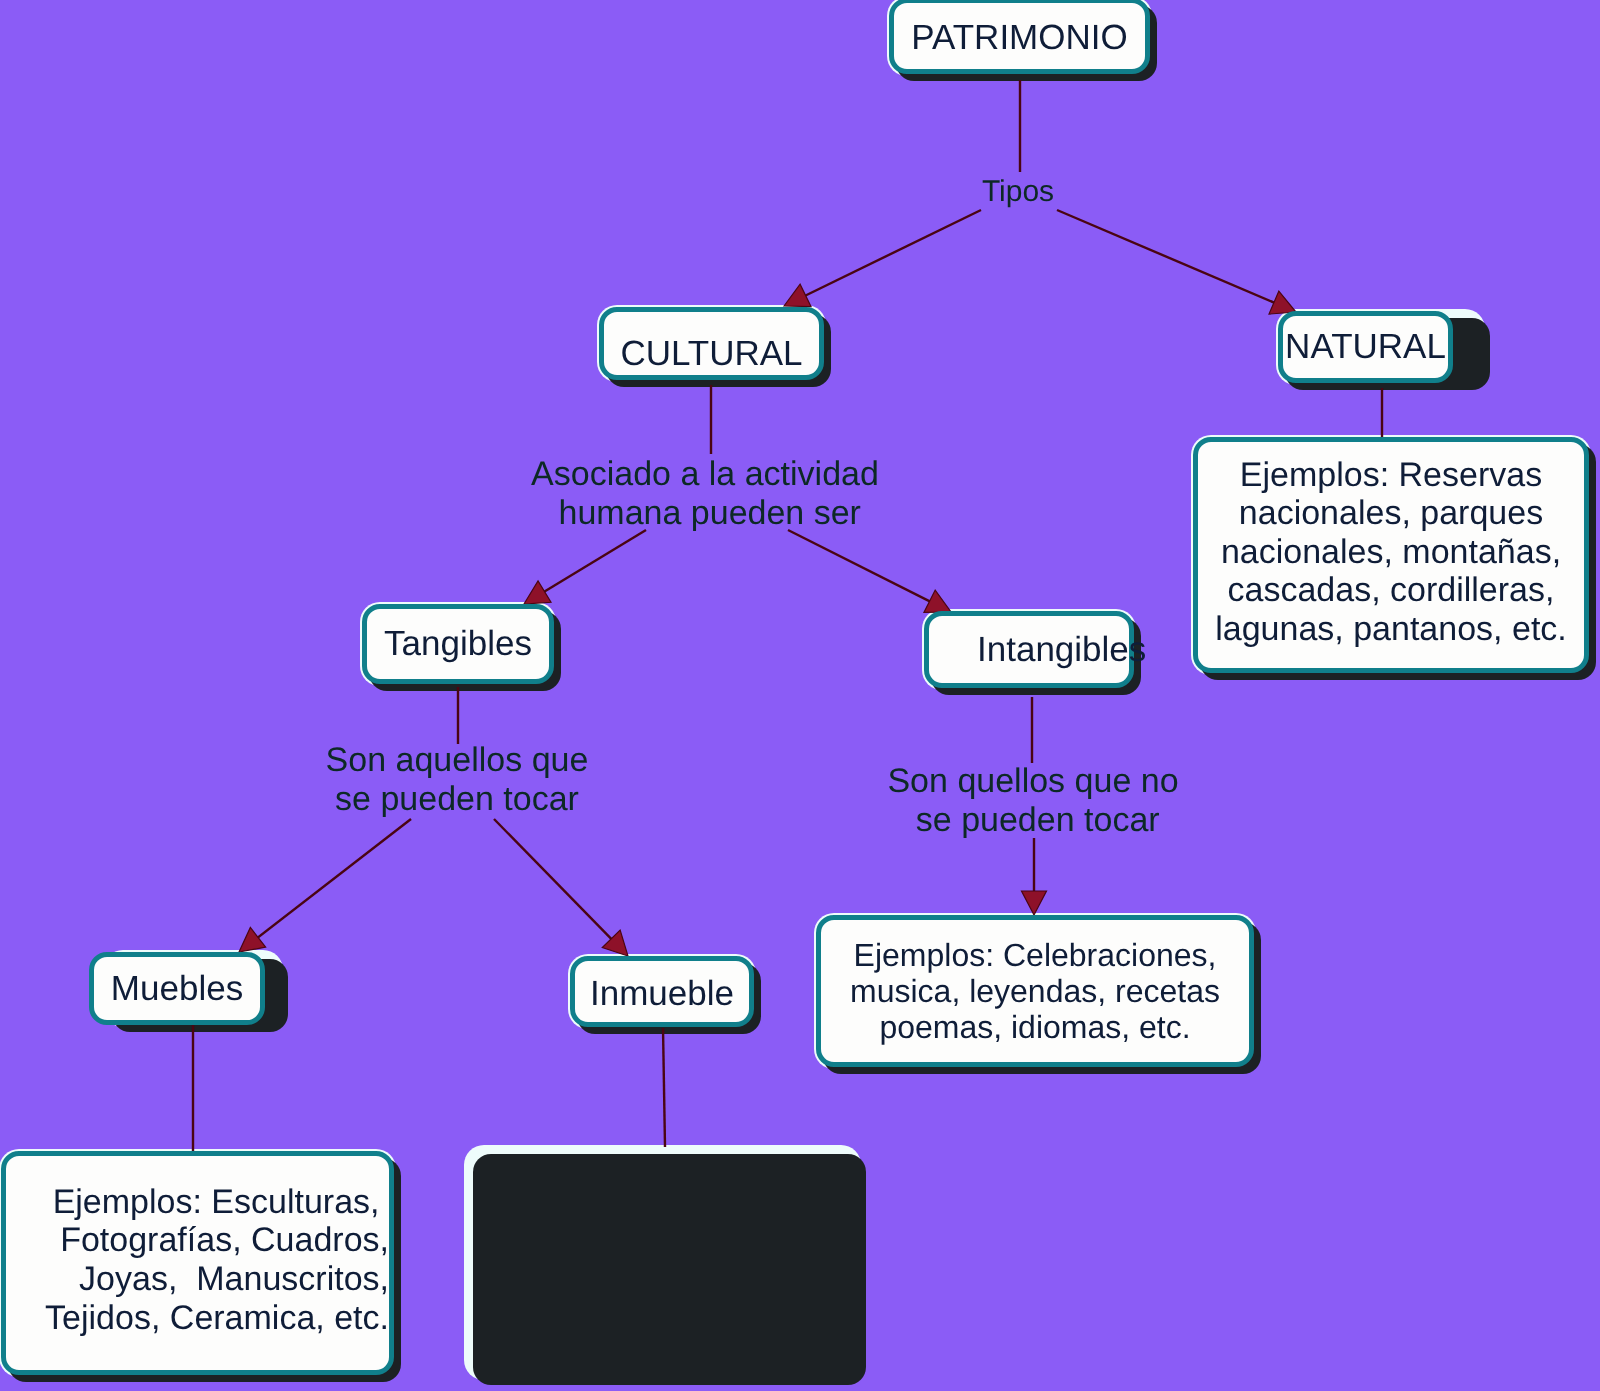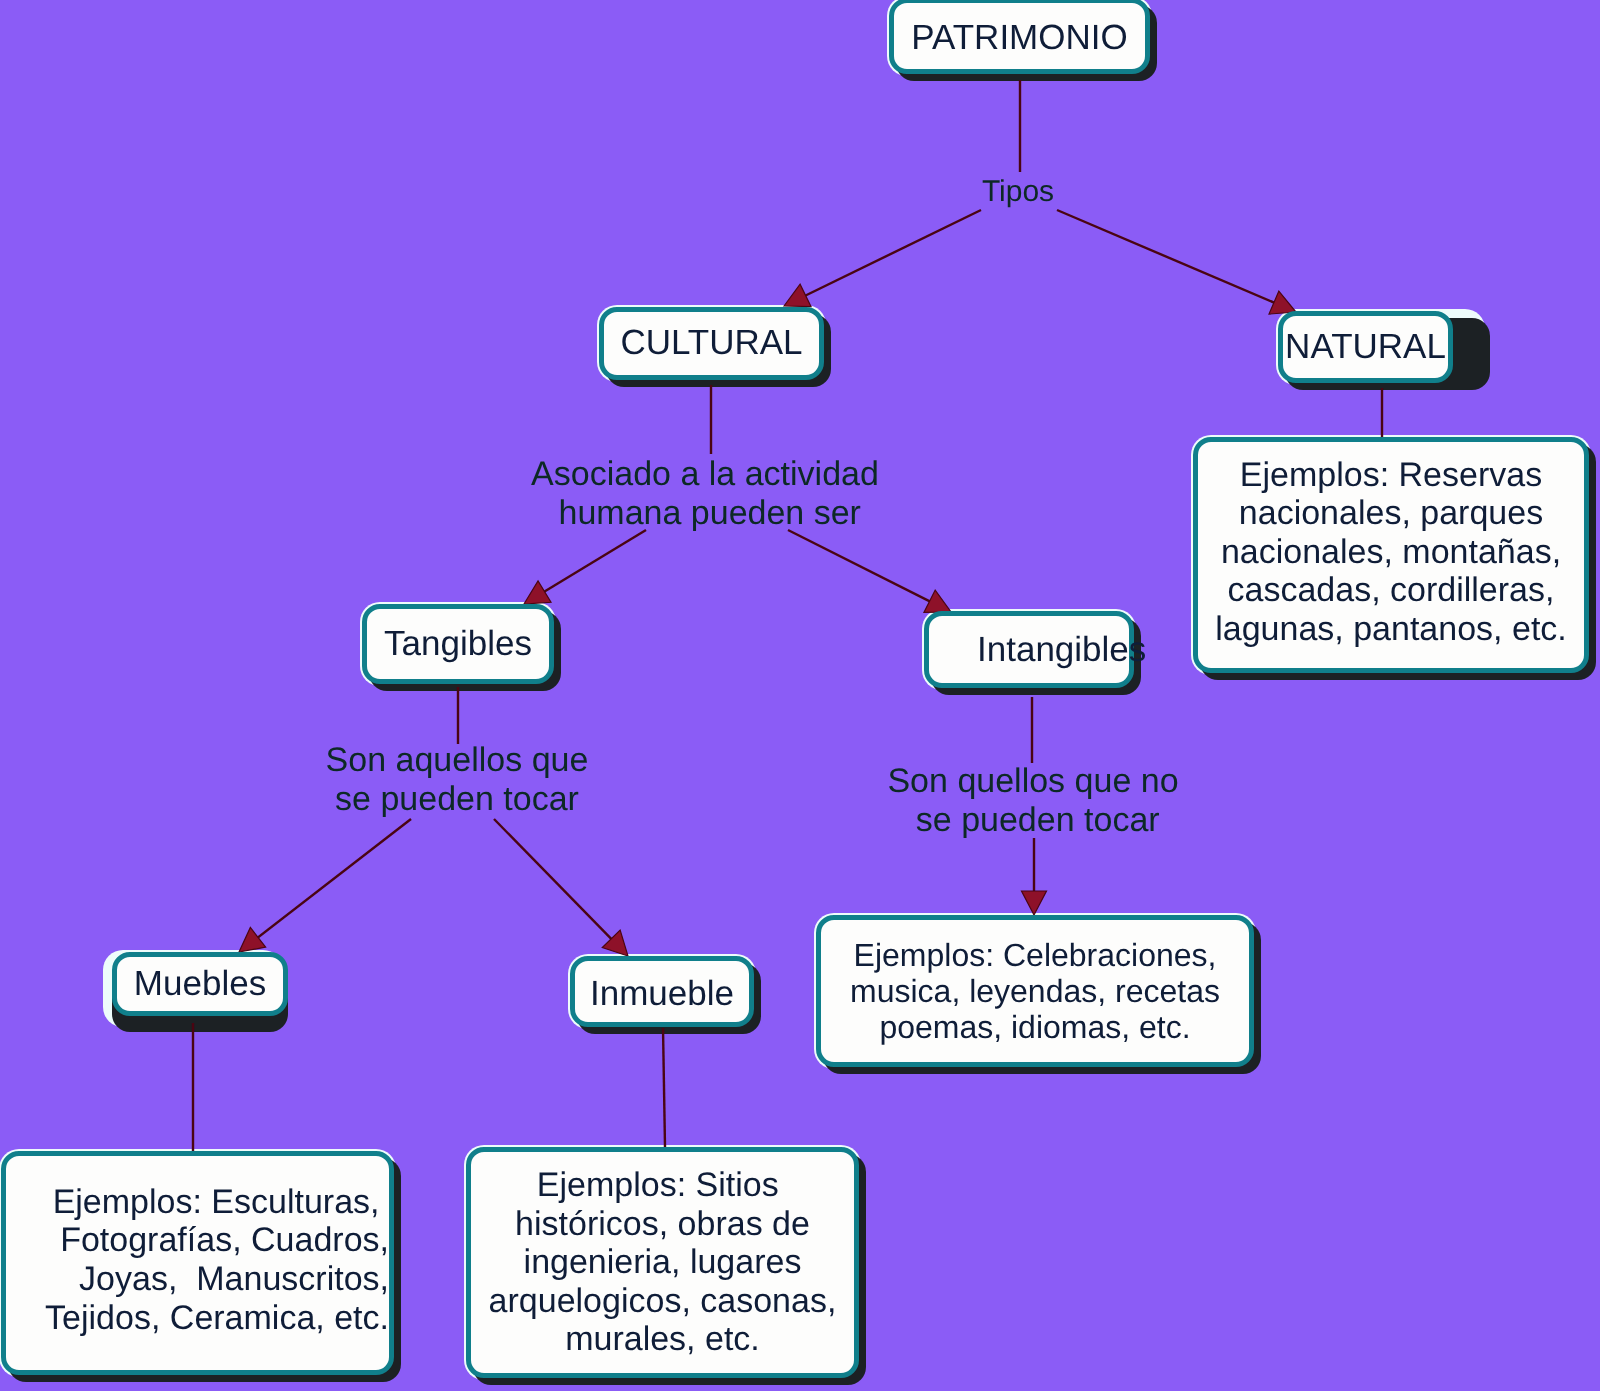--- a/index.html
+++ b/index.html
@@ -99,33 +99,33 @@
     </g>
     <g>
       <line stroke-width="2.4" stroke="#4a0512" x1="663" y1="1028" x2="665" y2="1147"></line>
     </g>
   </svg>
 
   <div id="node-layer">
     <div class="node" style="left: 889px; top: -2px; width: 261px; height: 76px; font-size: 35px; border-color: rgb(16, 127, 139); background: rgb(253, 253, 252); color: rgb(15, 29, 56);">
       <div class="node-text" style="position: relative; top: 2px;">PATRIMONIO</div>
     </div>
-    <div class="node" style="left: 599px; top: 307px; width: 225px; height: 73px; font-size: 35px; border-color: rgb(16, 127, 139); background: rgb(253, 253, 252); color: rgb(15, 29, 56);">
+    <div class="node" style="left: 599px; top: 307px; width: 225px; height: 73px; font-size: 35px; border-color: rgb(16, 127, 139); background: rgb(253, 253, 252); color: rgb(15, 29, 56); align-items: flex-end;">
       <div class="node-text" style="position: relative; top: -1px;">CULTURAL</div>
     </div>
     <div class="node" style="left: 1278px; top: 311px; width: 175px; height: 72px; font-size: 35px; border-color: rgb(16, 127, 139); background: rgb(253, 253, 252); color: rgb(15, 29, 56);">
       <div class="node-text">NATURAL</div>
     </div>
     <div class="node" style="left: 362px; top: 604px; width: 192px; height: 80px; font-size: 35px; border-color: rgb(16, 127, 139); background: rgb(253, 253, 252); color: rgb(15, 29, 56);">
       <div class="node-text">Tangibles</div>
     </div>
     <div class="node" style="left: 924px; top: 611px; width: 210px; height: 77px; font-size: 35px; border-color: rgb(16, 127, 139); background: rgb(253, 253, 252); color: rgb(15, 29, 56); padding-left: 48px;">
       <div class="node-text">Intangibles</div>
     </div>
-    <div class="node" style="left: 112px; top: 952px; width: 176px; height: 64px; font-size: 35px; border-color: rgb(16, 127, 139); background: rgb(253, 253, 252); color: rgb(15, 29, 56);">
+    <div class="node" style="left: 89px; top: 952px; width: 176px; height: 73px; font-size: 35px; border-color: rgb(16, 127, 139); background: rgb(253, 253, 252); color: rgb(15, 29, 56);">
       <div class="node-text">Muebles</div>
     </div>
     <div class="node" style="left: 570px; top: 956px; width: 184px; height: 71px; font-size: 35px; border-color: rgb(16, 127, 139); background: rgb(253, 253, 252); color: rgb(15, 29, 56);">
       <div class="node-text" style="position: relative; top: 2px;">Inmueble</div>
     </div>
     <div class="node" style="left: 1193px; top: 437px; width: 396px; height: 236px; font-size: 34px; border-color: rgb(16, 127, 139); background: rgb(253, 253, 252); color: rgb(15, 29, 56);">
       <div class="node-text" style="position: relative; top: -3px;">Ejemplos: Reservas
 nacionales, parques
 nacionales, montañas,
 cascadas, cordilleras,
@@ -135,27 +135,20 @@
       <div class="node-text">Ejemplos: Celebraciones,
 musica, leyendas, recetas
 poemas, idiomas, etc.</div>
     </div>
     <div class="node" style="left: 1px; top: 1151px; width: 393px; height: 224px; font-size: 34px; border-color: rgb(16, 127, 139); background: rgb(253, 253, 252); color: rgb(15, 29, 56); text-align: right;">
       <div class="node-text" style="position: relative; top: -3px;">Ejemplos: Esculturas, 
 Fotografías, Cuadros,
 Joyas,  Manuscritos,
 Tejidos, Ceramica, etc.</div>
     </div>
-    <div class="node" style="left: 466px; top: 1147px; width: 393px; height: 231px; font-size: 34px; border-color: rgb(16, 127, 139); background: rgb(253, 253, 252); color: rgb(15, 29, 56);">
-      <div class="node-text">Ejemplos: Sitios 
-históricos, obras de
-ingenieria, lugares
-arquelogicos, casonas,
-murales, etc.</div>
-    </div>
   </div>
 
   <div id="label-layer">
     <div class="link-label" style="left: 1018px; top: 175px; font-size: 30px; color: rgb(13, 41, 38);">Tipos</div>
     <div class="link-label" style="left: 705px; top: 455px; font-size: 34px; color: rgb(13, 41, 38);">Asociado a la actividad
  humana pueden ser</div>
     <div class="link-label" style="left: 457px; top: 741px; font-size: 34px; color: rgb(13, 41, 38);">Son aquellos que
 se pueden tocar</div>
     <div class="link-label" style="left: 1033px; top: 762px; font-size: 34px; color: rgb(13, 41, 38);">Son quellos que no
  se pueden tocar</div>

